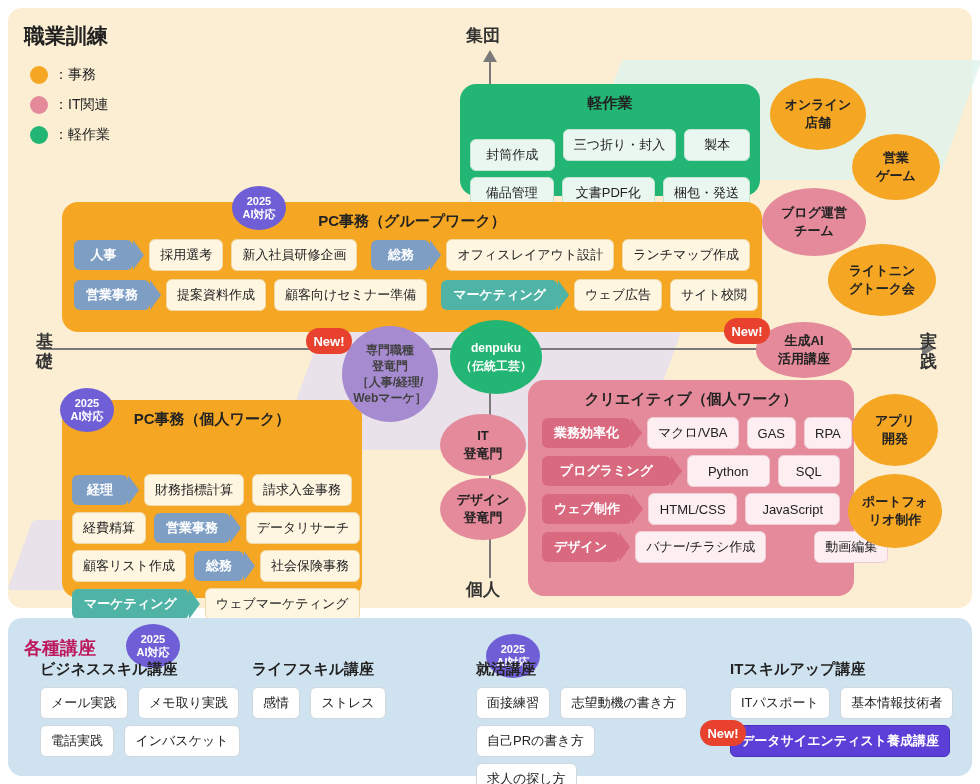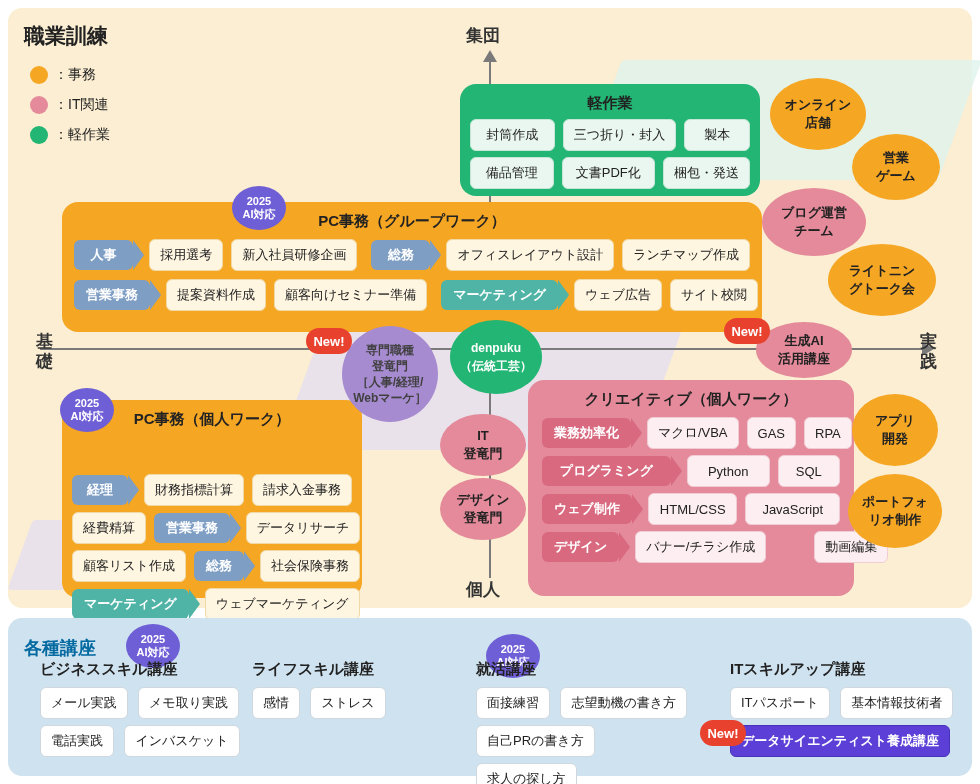--- a/index.html
+++ b/index.html
@@ -26,21 +26,21 @@
   .deco{position:absolute;pointer-events:none;}
   .deco-1{left:600px;top:60px;width:360px;height:120px;background:#dff3ec;
     transform:skewX(-20deg);opacity:.8;border-radius:4px;}
   .deco-2{left:300px;top:330px;width:360px;height:120px;background:#e3ddf3;
     transform:skewX(-20deg);opacity:.75;border-radius:4px;}
   .deco-3{left:20px;top:520px;width:120px;height:70px;background:#e3ddf3;
     transform:skewX(-20deg);opacity:.75;border-radius:4px;}
 
   
   .title-main{position:absolute;left:24px;top:22px;font-size:21px;font-weight:bold;color:#222;}
-  .title-courses{position:absolute;left:24px;top:636px;font-size:18px;font-weight:bold;color:#0369a1;}
+  .title-courses{position:absolute;left:24px;top:636px;font-size:18px;font-weight:bold;color:#be185d;}
 
   
   .legend{position:absolute;left:30px;top:62px;}
   .legend-row{display:flex;align-items:center;height:26px;margin-bottom:4px;}
   .legend-dot{width:18px;height:18px;border-radius:50%;margin-right:6px;}
   .legend-label{font-size:14px;color:#222;}
 
   
   .axis-v{position:absolute;left:489px;top:58px;width:2px;height:520px;background:#7a7a7a;}
   .axis-h{position:absolute;left:40px;top:348px;width:890px;height:2px;background:#7a7a7a;}
@@ -158,21 +158,21 @@
   <div class="arrow-up"></div>
   <div class="arrow-right"></div>
   <div class="axis-label axis-top">集団</div>
   <div class="axis-label axis-bottom">個人</div>
   <div class="axis-label axis-left">基<br>礎</div>
   <div class="axis-label axis-right">実<br>践</div>
 
   <div class="group g-green" style="left:460px;top:84px;width:300px;height:100px;padding:6px 0;">
     <div class="group-title" style="margin:4px 0 6px;">軽作業</div>
     <div class="row" style="padding:0 10px;margin-bottom:6px;">
-      <span class="chip chip-lite" style="width:86px;">封筒作成</span>
+      <span class="chip chip-lite" style="width:86px;margin-top:20px;">封筒作成</span>
       <span class="chip chip-lite" style="width:112px;">三つ折り・封入</span>
       <span class="chip chip-lite" style="width:60px;">製本</span>
     </div>
     <div class="row" style="padding:0 10px;">
       <span class="chip chip-lite" style="width:86px;">備品管理</span>
       <span class="chip chip-lite" style="width:100px;">文書PDF化</span>
       <span class="chip chip-lite" style="width:86px;">梱包・発送</span>
     </div>
   </div>
 

